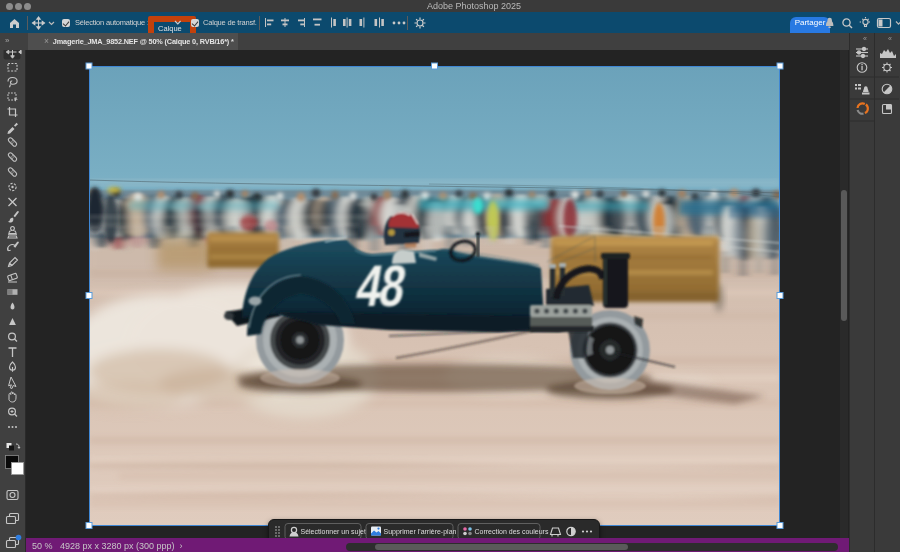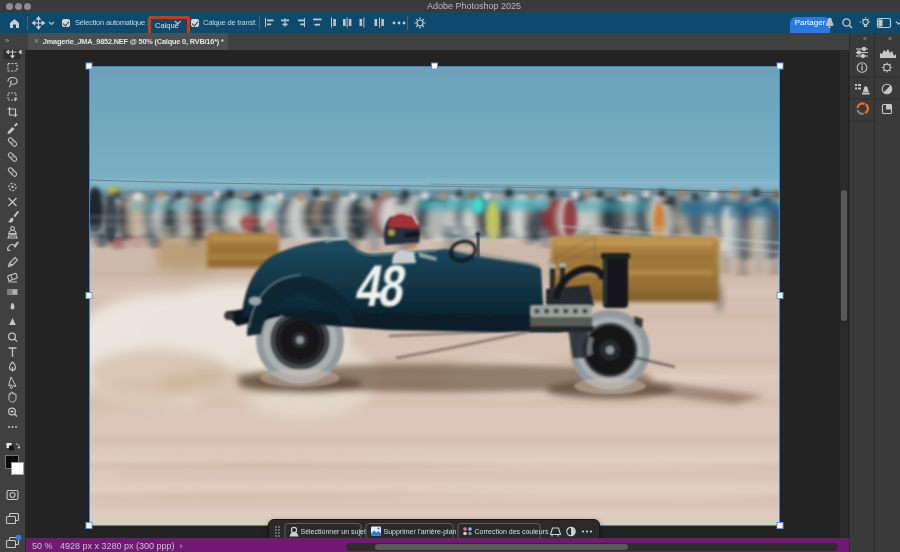--- a/index.html
+++ b/index.html
@@ -4,21 +4,21 @@
 <style>
   html,body{margin:0;padding:0;background:#232323;}
   body{width:900px;height:552px;overflow:hidden;font-family:"Liberation Sans",sans-serif;position:relative;}
   .abs{position:absolute;}
   #titlebar{left:0;top:0;width:900px;height:12px;background:#3a3a3a;}
   #titlebar .t{width:100%;text-align:center;color:#b9b9b9;font-size:9px;line-height:13px;margin-left:24px;}
   .light{position:absolute;top:3px;width:7px;height:7px;border-radius:50%;background:#8c8c8c;}
   #optionsbar{left:0;top:12px;width:900px;height:21px;background:#0c4a6e;}
   .vsep{position:absolute;top:4px;width:1px;height:14px;background:#5c5c5c;}
   #tabbar{left:0;top:33px;width:900px;height:17px;background:#404040;}
-  #tab{position:absolute;left:28px;top:33px;width:200px;height:17px;background:#4e4e4e;color:#e4e4e4;font-size:7.3px;line-height:17px;letter-spacing:-0.16px;white-space:nowrap;overflow:hidden;}
+  #tab{position:absolute;left:28px;top:33px;width:200px;height:17px;background:#4e4e4e;color:#e4e4e4;font-size:7.3px;line-height:17px;letter-spacing:-0.16px;white-space:nowrap;overflow:hidden;padding-left:10px;}
   #toolbar{left:0;top:50px;width:25px;height:502px;background:#404040;border-right:1px solid #2a2a2a;}
   #canvas{left:26px;top:50px;width:823px;height:488px;background:#232323;overflow:hidden;}
   #rightpanel{left:849px;top:33px;width:51px;height:519px;background:#2c2c2c;}
   #statusbar{left:26px;top:538px;width:823px;height:14px;background:#701a75;color:#c7c7c7;font-size:9px;}
   .chk{position:absolute;top:7px;width:8px;height:8px;background:#d6d6d6;border-radius:2px;}
   .chk:after{content:"";position:absolute;left:1.5px;top:1px;width:3px;height:5px;border:solid #3a3a3a;border-width:0 1.5px 1.5px 0;transform:rotate(40deg);}
   .obtxt{position:absolute;top:0;height:21px;line-height:21px;color:#d2d2d2;font-size:7.5px;letter-spacing:-0.2px;}
 </style>
 </head>
 <body>
@@ -41,21 +41,21 @@
       <path d="M38.5 5 l-1.7 2.3 h3.4 z"></path>
         <path d="M38.5 17 l-1.7 -2.3 h3.4 z"></path>
       <path d="M32.5 11 l2.3 -1.7 v3.4 z"></path>
         <path d="M44.5 11 l-2.3 -1.7 v3.4 z"></path>
     </g>
     <path d="M49 10 l2.5 2.5 L54 10" fill="none" stroke="#bbbbbb" stroke-width="1.2"></path>
   </svg>
   <div class="vsep" style="left:27px;"></div>
   <div class="chk" style="left:62px;"></div>
   <div class="obtxt" style="left:75px;">Sélection automatique :</div>
-  <div class="abs" style="left:148px;top:4px;width:36px;height:14px;border:3px solid #c2410c;border-radius:2px;color:#e0e0e0;font-size:7.5px;line-height:14px;text-indent:4px;">Calque</div>
+  <div class="abs" style="left:148px;top:4px;width:36px;height:14px;border:6px solid #c2410c;border-radius:2px;color:#e0e0e0;font-size:7.5px;line-height:14px;text-indent:4px;">Calque</div>
   <svg class="abs" style="left:174px;top:8px" width="8" height="6">
       <path d="M1 1 l2.8 3 L6.6 1" fill="none" stroke="#cccccc" stroke-width="1.1"></path>
     </svg>
   <div class="chk" style="left:191px;"></div>
   <div class="obtxt" style="left:203px;">Calque de transf.</div>
   <div class="vsep" style="left:259px;"></div>
 
   <svg class="abs" style="left:264px;top:0" width="140" height="21" viewBox="0 0 140 21">
     <g fill="#c4c4c4">
       <rect x="1" y="6" width="1" height="9"></rect>

